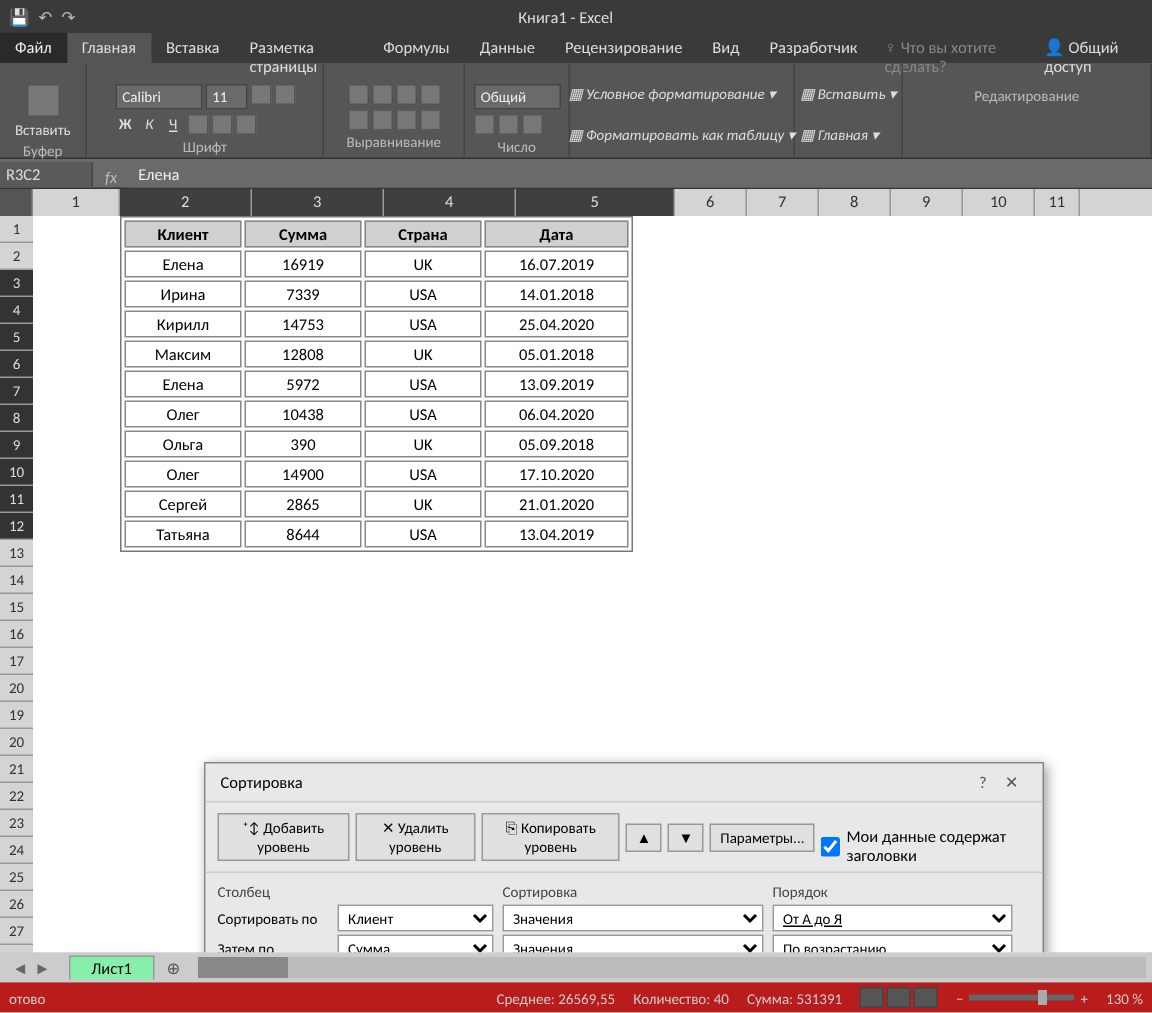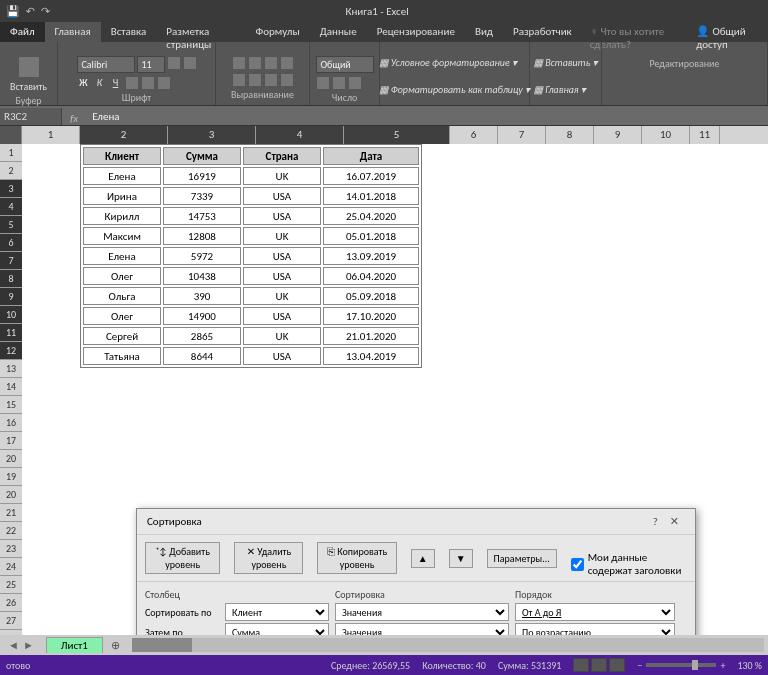--- a/index.html
+++ b/index.html
@@ -62,41 +62,41 @@
 .data-table th:nth-child(1),.data-table td:nth-child(1){width:78px;}
 .data-table th:nth-child(2),.data-table td:nth-child(2){width:78px;}
 .data-table th:nth-child(3),.data-table td:nth-child(3){width:78px;}
 .data-table th:nth-child(4),.data-table td:nth-child(4){width:96px;}
 
 
 .dialog { position:absolute; left:136px; top:382px; width:560px; background:#e8e8e8; border:1px solid #888; box-shadow:2px 2px 8px rgba(0,0,0,0.4); font-size:11px; }
 .dlg-title { padding:6px 10px; display:flex; align-items:center; }
 .dlg-title .tt { flex:1; }
 .dlg-title .q, .dlg-title .x { padding:0 6px; cursor:pointer; color:#555; }
-.dlg-toolbar { display:flex; gap:14px; padding:4px 8px; border-top:1px solid #ccc; border-bottom:1px solid #ccc; align-items:center; }
+.dlg-toolbar { display:flex; gap:4px; padding:4px 8px; border-top:1px solid #ccc; border-bottom:1px solid #ccc; align-items:center; }
 .dlg-btn { background:#e0e0e0; border:1px solid #999; padding:2px 6px; font-size:10px; cursor:pointer; }
 .dlg-toolbar .chk { margin-left:auto; display:flex; gap:4px; align-items:center;margin-top:12px; }
 .dlg-grid { padding:4px 8px; }
 .dlg-head { display:flex; font-size:10px; color:#444; padding:2px 0; }
 .dlg-head .h1{width:80px;} .dlg-head .h2{width:110px;} .dlg-head .h3{width:180px;} .dlg-head .h4{width:160px;}
 .dlg-row { display:flex; align-items:center; gap:0; margin-bottom:2px; }
 .dlg-row .lbl { width:80px; font-size:10px; }
 .dlg-row select { border:1px solid #999; background:#fff; font-size:10px; padding:1px 2px; height:18px; }
 .dlg-row .s-col{width:104px;} .dlg-row .s-sort{width:174px; margin-left:6px;} .dlg-row .s-ord{width:160px; margin-left:6px;text-decoration:underline;}
 
 
 .sheet-tabs { position:absolute; left:0; right:0; bottom:20px; height:20px; background:#ccc; display:flex; align-items:center; font-size:11px; }
 .sheet-nav { display:flex; gap:4px; padding:0 8px; color:#666; }
 .sheet-tab { background:#86efac; border:1px solid #999; border-bottom:none; padding:1px 14px; margin-left:4px; }
 .sheet-add { padding:0 8px; color:#555; }
 .scroll-h { flex:1; height:14px; background:#bbb; margin:0 4px; position:relative; }
 .scroll-h .thumb { position:absolute; left:0; width:60px; top:0; bottom:0; background:#888; }
 
 
-.status { position:absolute; left:0; right:0; bottom:0; height:20px; background:#4c1d95; color:#ccc; display:flex; align-items:center; font-size:10px; padding:0 6px; gap:12px; }
+.status { position:absolute; left:0; right:0; bottom:0; height:20px; background:#b91c1c; color:#ccc; display:flex; align-items:center; font-size:10px; padding:0 6px; gap:12px; }
 .status .sp { flex:1; }
 .status .stat { white-space:nowrap; }
 .views { display:flex; gap:2px; }
 .views span { width:16px; height:14px; background:#555; border:1px solid #444; }
 .zoom { display:flex; align-items:center; gap:4px; }
 .zoom .track { width:70px; height:4px; background:#666; position:relative; }
 .zoom .knob { position:absolute; left:46px; top:-3px; width:6px; height:10px; background:#aaa; }
 </style>
 </head>
 <body>

